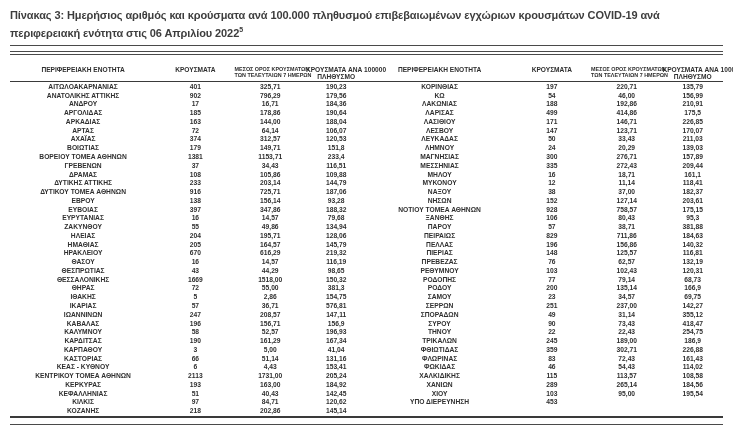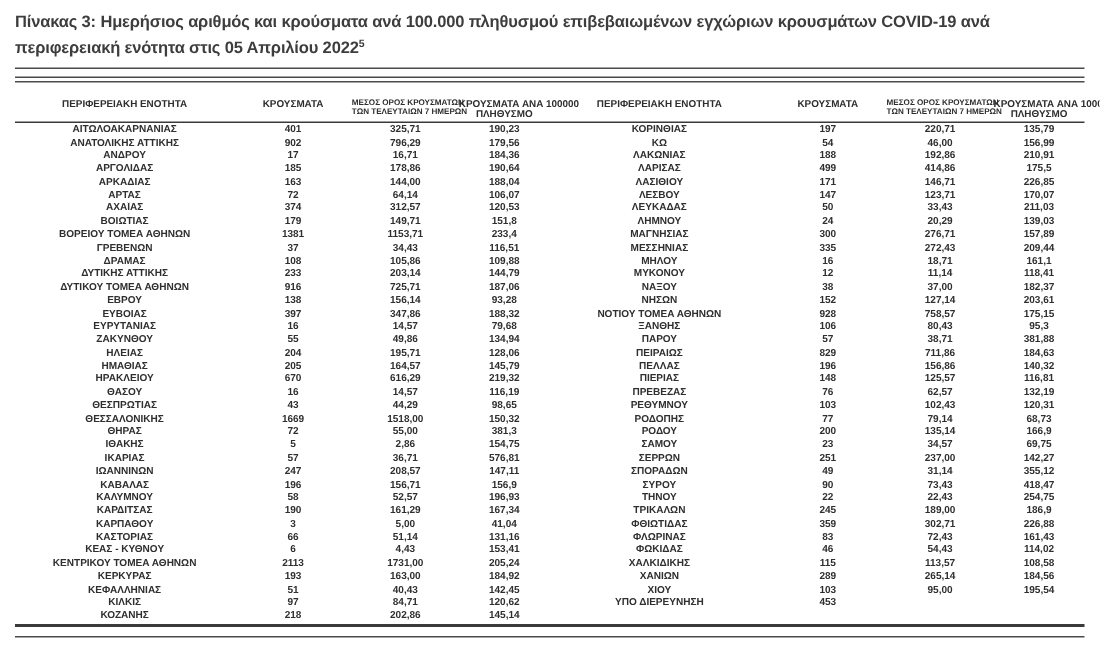--- a/index.html
+++ b/index.html
@@ -42,21 +42,21 @@
 
   .rule-bottom-thick { border-top:2px solid #3a3a3a; }
   .rule-bottom-thin  { border-top:1px solid #4a4a4a; margin-top:6px; }
 </style>
 </head>
 <body>
 
 <div class="page">
 
   <div class="caption">
-    <span>Πίνακας 3:  Ημερήσιος αριθμός και κρούσματα ανά 100.000 πληθυσμού επιβεβαιωμένων εγχώριων κρουσμάτων COVID-19 ανά περιφερειακή ενότητα στις 05 Απριλίου 2022</span><sup>5</sup>
+    <span>Πίνακας 3:  Ημερήσιος αριθμός και κρούσματα ανά 100.000 πληθυσμού επιβεβαιωμένων εγχώριων κρουσμάτων COVID-19 ανά περιφερειακή ενότητα στις 06 Απριλίου 2022</span><sup>5</sup>
   </div>
 
   <div class="rule-thin"></div>
   <div class="rule-double"></div>
 
   <div class="tablewrap">
 
     <div class="thead-row">
       <div class="tgroup">
         <div class="hcell">ΠΕΡΙΦΕΡΕΙΑΚΗ ΕΝΟΤΗΤΑ</div>

